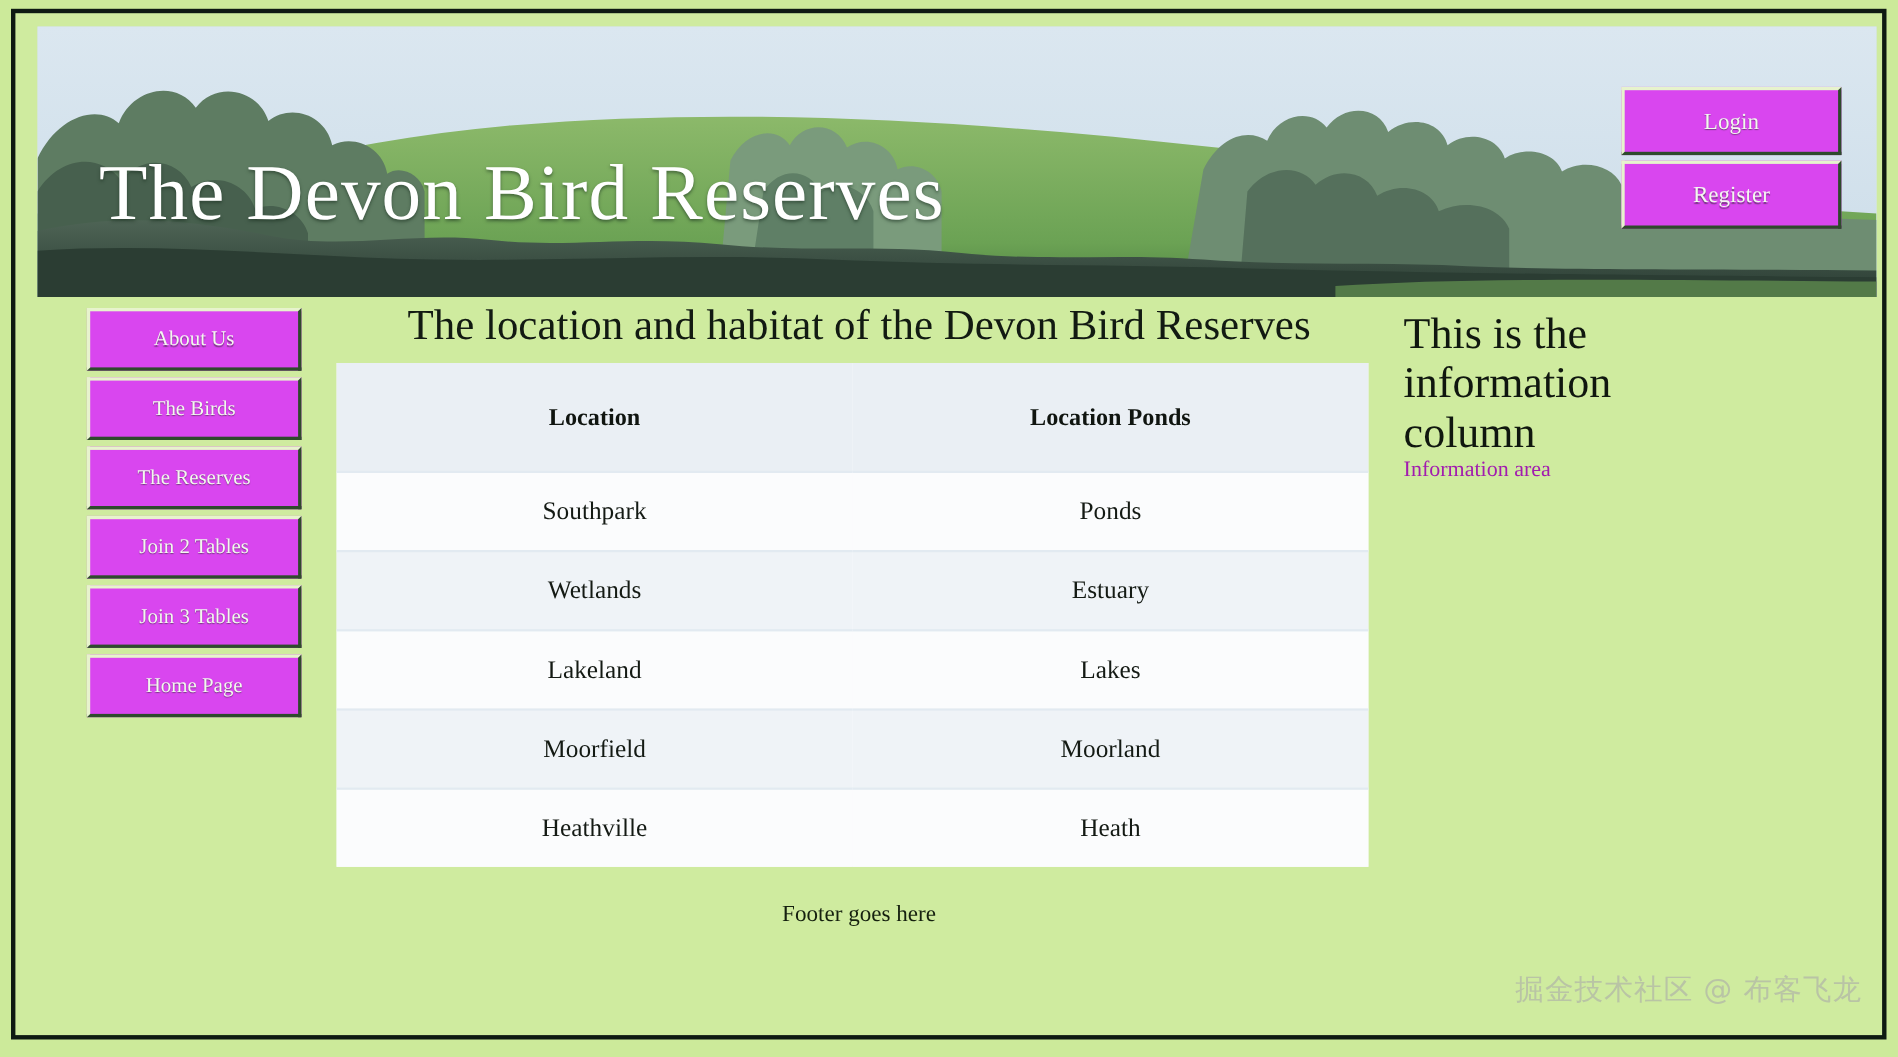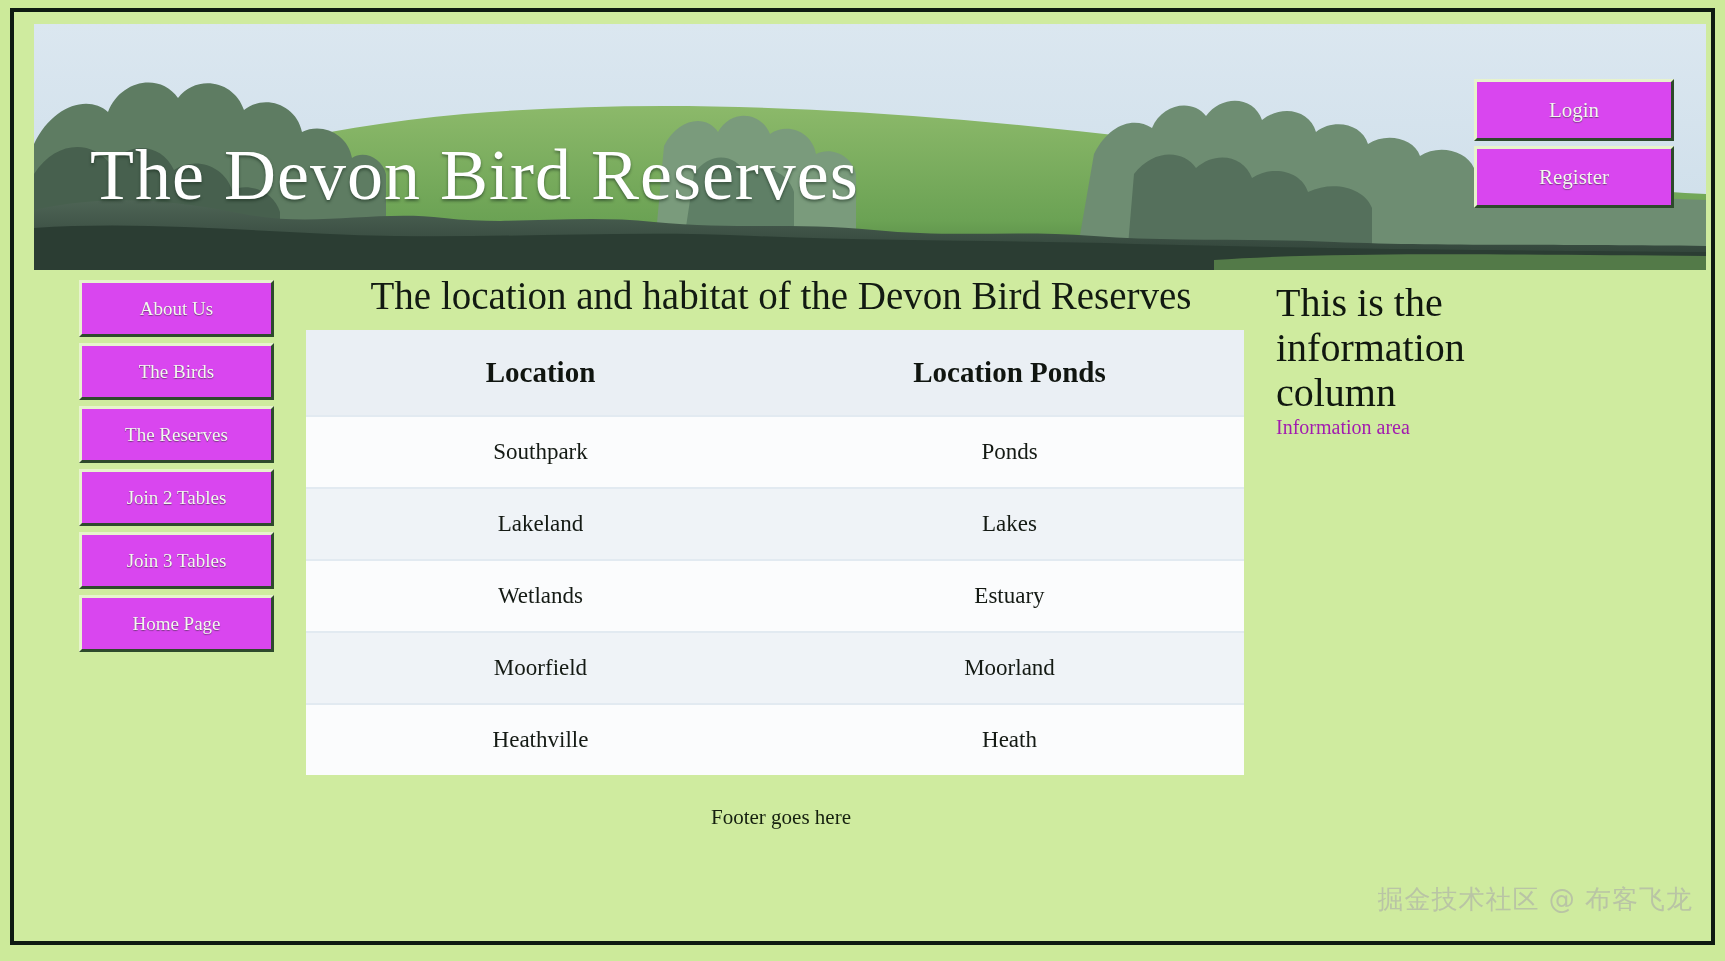--- a/index.html
+++ b/index.html
@@ -125,24 +125,24 @@
 
   table#data-table {
     width: 938px;
     border-collapse: collapse;
     background: #fafbfc;
     table-layout: fixed;
     margin-left: 0;
   }
   table#data-table th {
     background: #eaeff4;
-    font-size: 29px;
+    font-size: 22px;
     font-weight: bold;
     color: #101510;
-    padding: 26px 0;
+    padding: 36px 0;
     text-align: center;
     border: none;
     font-family: "Liberation Serif", serif;
   }
   table#data-table td {
     font-size: 23px;
     color: #141a14;
     padding: 22px 0;
     text-align: center;
     border-top: 2px solid #e2eaf1;
@@ -263,26 +263,26 @@
             <th>Location</th>
             <th>Location Ponds</th>
           </tr>
         </thead>
         <tbody>
           <tr>
             <td>Southpark</td>
             <td>Ponds</td>
           </tr>
           <tr>
+            <td>Wetlands</td>
+            <td>Estuary</td>
+          </tr>
+          <tr>
             <td>Lakeland</td>
             <td>Lakes</td>
-          </tr>
-          <tr>
-            <td>Wetlands</td>
-            <td>Estuary</td>
           </tr>
           <tr>
             <td>Moorfield</td>
             <td>Moorland</td>
           </tr>
           <tr>
             <td>Heathville</td>
             <td>Heath</td>
           </tr>
         </tbody>

